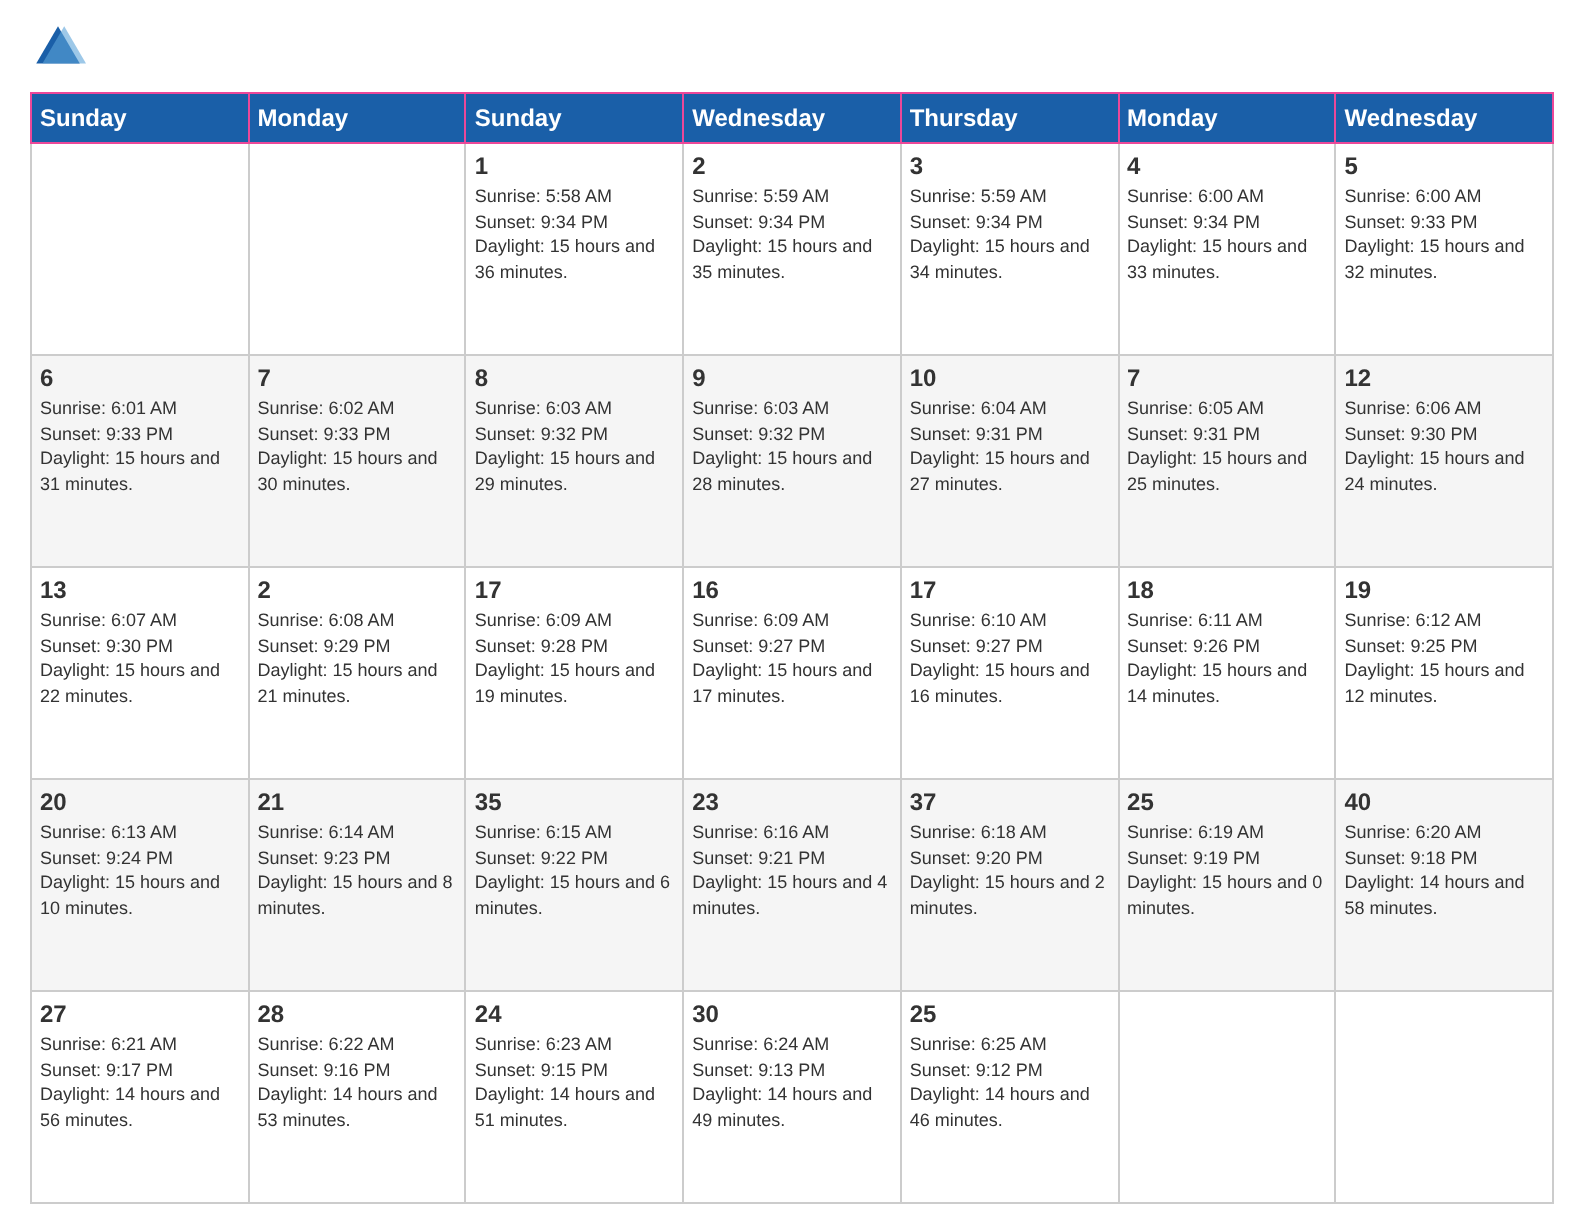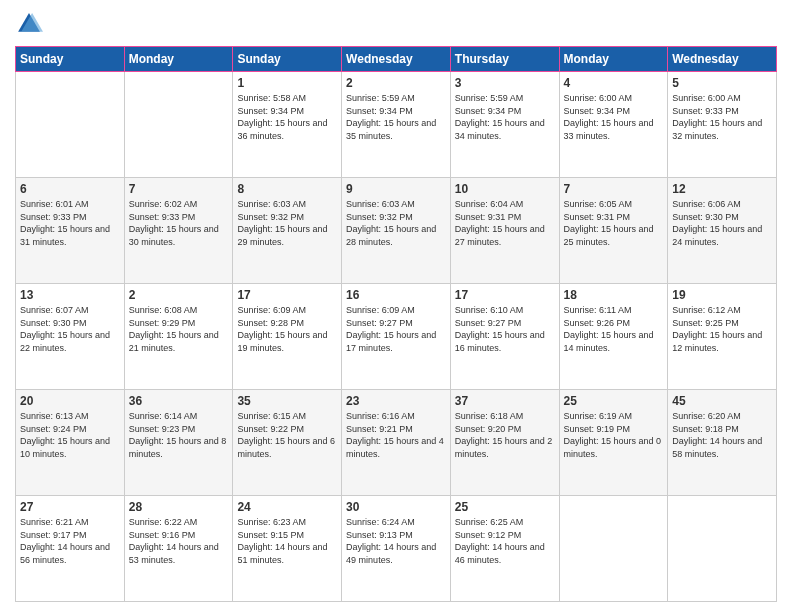--- a/index.html
+++ b/index.html
@@ -214,41 +214,41 @@
             <span class="day-number">19</span>
             <div class="day-info">Sunrise: 6:12 AM<br>Sunset: 9:25 PM<br>Daylight: 15 hours and 12 minutes.</div>
           </td>
         </tr>
         <tr>
           <td>
             <span class="day-number">20</span>
             <div class="day-info">Sunrise: 6:13 AM<br>Sunset: 9:24 PM<br>Daylight: 15 hours and 10 minutes.</div>
           </td>
           <td>
-            <span class="day-number">36</span>
+            <span class="day-number">21</span>
             <div class="day-info">Sunrise: 6:14 AM<br>Sunset: 9:23 PM<br>Daylight: 15 hours and 8 minutes.</div>
           </td>
           <td>
             <span class="day-number">35</span>
             <div class="day-info">Sunrise: 6:15 AM<br>Sunset: 9:22 PM<br>Daylight: 15 hours and 6 minutes.</div>
           </td>
           <td>
             <span class="day-number">23</span>
             <div class="day-info">Sunrise: 6:16 AM<br>Sunset: 9:21 PM<br>Daylight: 15 hours and 4 minutes.</div>
           </td>
           <td>
             <span class="day-number">37</span>
             <div class="day-info">Sunrise: 6:18 AM<br>Sunset: 9:20 PM<br>Daylight: 15 hours and 2 minutes.</div>
           </td>
           <td>
             <span class="day-number">25</span>
             <div class="day-info">Sunrise: 6:19 AM<br>Sunset: 9:19 PM<br>Daylight: 15 hours and 0 minutes.</div>
           </td>
           <td>
-            <span class="day-number">45</span>
+            <span class="day-number">40</span>
             <div class="day-info">Sunrise: 6:20 AM<br>Sunset: 9:18 PM<br>Daylight: 14 hours and 58 minutes.</div>
           </td>
         </tr>
         <tr>
           <td>
             <span class="day-number">27</span>
             <div class="day-info">Sunrise: 6:21 AM<br>Sunset: 9:17 PM<br>Daylight: 14 hours and 56 minutes.</div>
           </td>
           <td>
             <span class="day-number">28</span>

